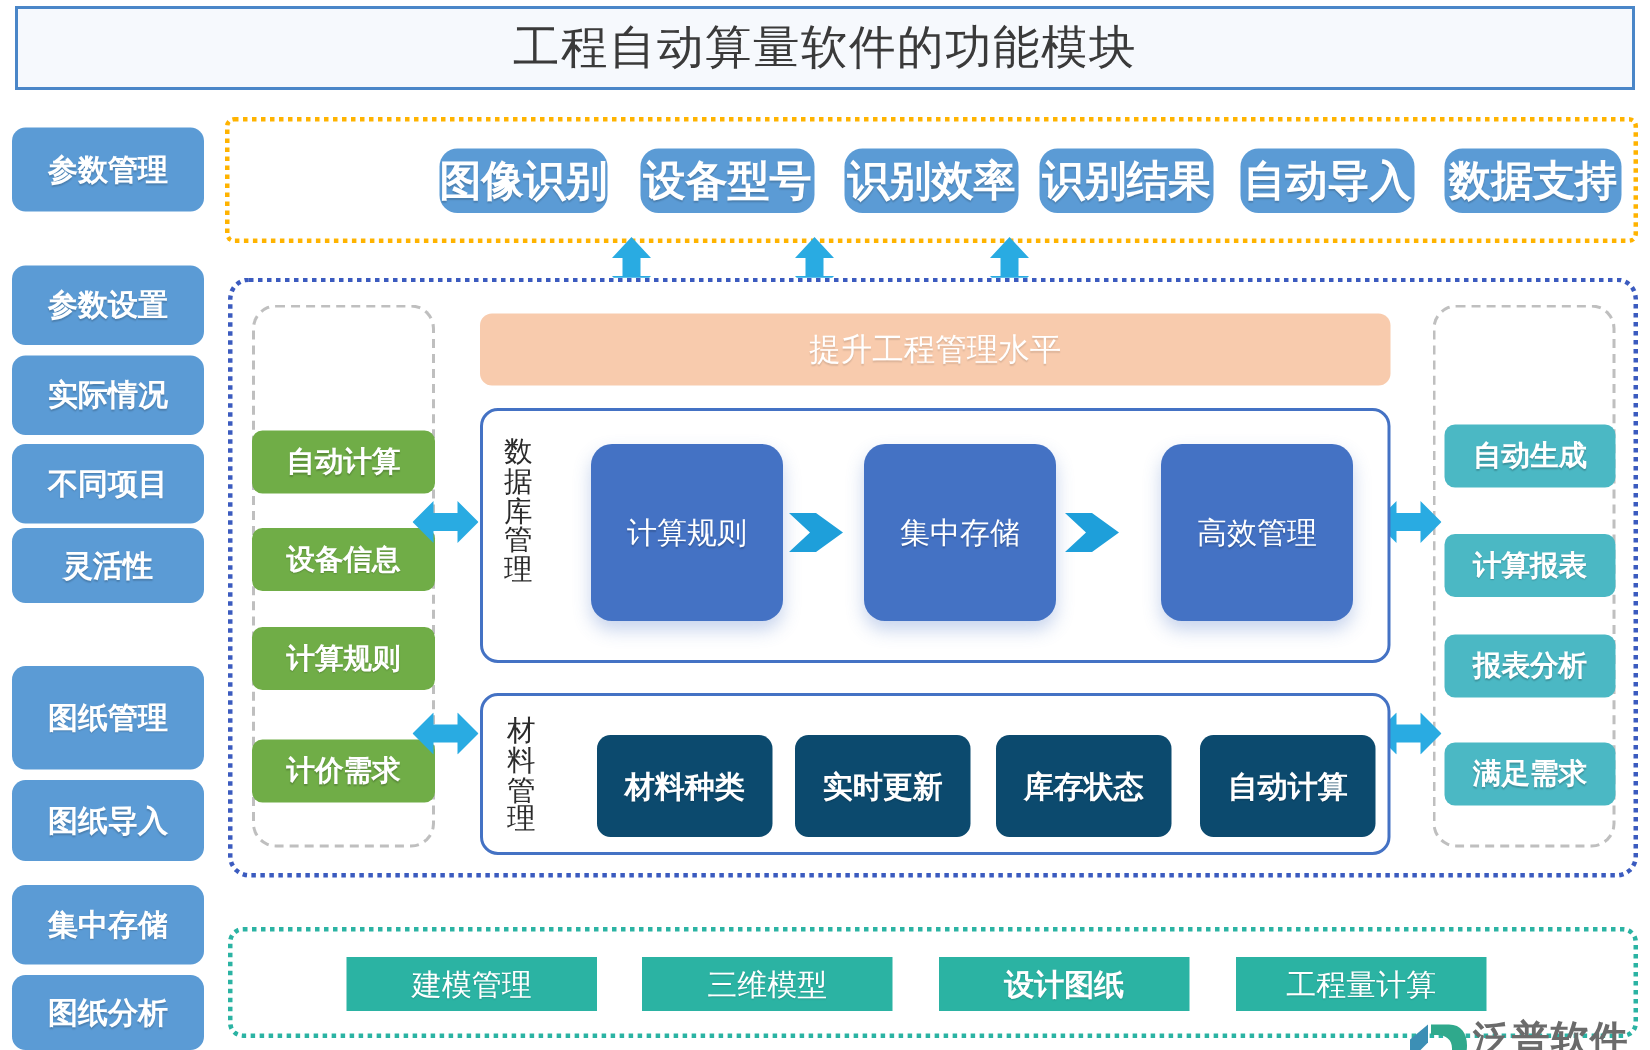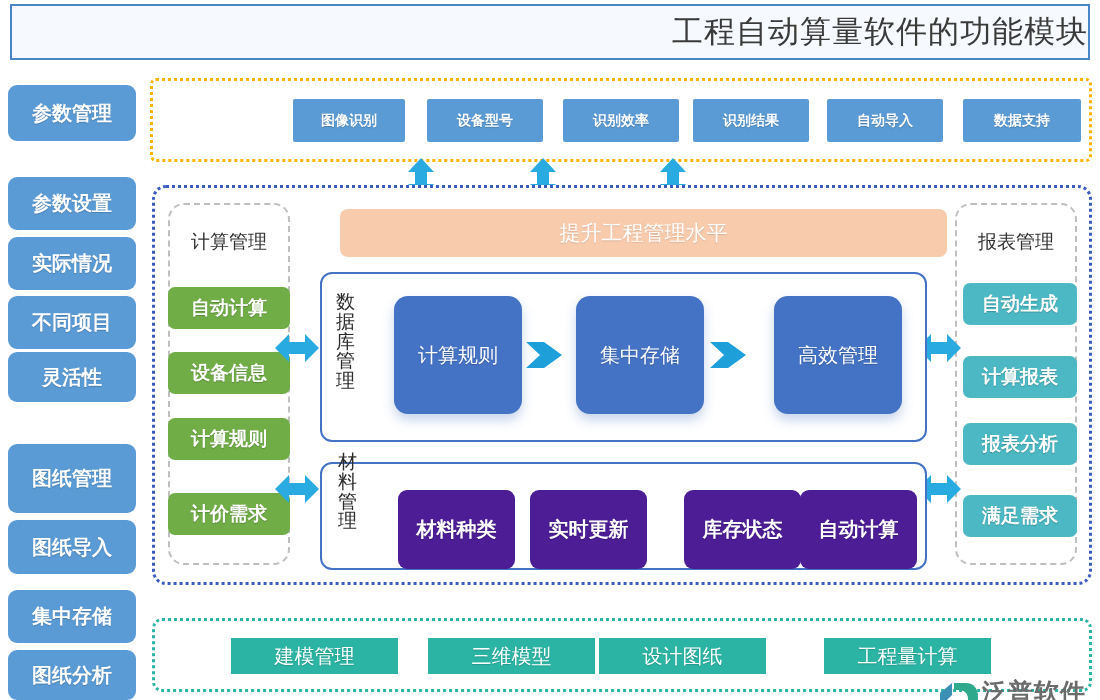--- a/index.html
+++ b/index.html
@@ -9,21 +9,21 @@
     font-family:"DejaVu Sans","Liberation Sans",sans-serif;
     overflow:hidden;
     position:relative;
   }
   .stage{position:relative;width:1100px;height:700px;}
 
   
   #title-bar{
     position:absolute;left:10px;top:4px;width:1080px;height:56px;
     border:2px solid #4a86c8;background:#f6f9fd;
-    display:flex;align-items:center;justify-content:flex-end;
+    display:flex;align-items:center;justify-content:center;
     box-sizing:border-box;
   }
   #title-bar .t{
     font-family:"DejaVu Serif","Liberation Serif",serif;
     font-size:31px;color:#3a3a3a;letter-spacing:1px;
   }
 
   
   .rail-btn{
     position:absolute;left:8px;width:128px;
@@ -52,23 +52,23 @@
 
   
   #auto-recog-label{
     position:absolute;left:158px;top:100px;height:40px;
     display:flex;align-items:center;
     font-family:"DejaVu Serif","Liberation Serif",serif;
     font-size:21px;color:#2b2b2b;
   }
   .blue-chip{
     position:absolute;top:99px;height:43px;
-    background:#5b9bd5;border-radius:2px;color:#fff;
-    font-family:"DejaVu Serif","Liberation Serif",serif;
-    font-size:14px;font-weight:bold;
+    background:#5b9bd5;border-radius:12px;color:#fff;
+    font-family:"DejaVu Serif","Liberation Serif",serif;
+    font-size:28px;font-weight:bold;
     display:flex;align-items:center;justify-content:center;
     text-shadow:0 1px 1px rgba(0,0,0,.18);
     box-sizing:border-box;
   }
 
   
   .v-arrow{position:absolute;width:26px;height:40px;}
   .h-arrow{position:absolute;width:44px;height:28px;}
   .chev{position:absolute;width:36px;height:34px;}
 
@@ -105,21 +105,20 @@
 
   
   #banner{
     position:absolute;left:320px;top:209px;width:607px;height:48px;
     background:#f8cbad;border-radius:8px;
     display:flex;align-items:center;justify-content:center;
     color:#ffffff;font-size:21px;
     font-family:"DejaVu Serif","Liberation Serif",serif;
     text-shadow:0 1px 1px rgba(0,0,0,.12);
     box-sizing:border-box;
-    margin-left:20px;
   }
 
   
   .solid-panel{
     position:absolute;box-sizing:border-box;
     border:2px solid #4472c4;border-radius:12px;background:#ffffff;
   }
   #db-panel{left:320px;top:272px;width:607px;height:170px;}
   #mat-panel{left:320px;top:462px;width:607px;height:108px;}
 
@@ -135,22 +134,22 @@
     background:#4472c4;border-radius:14px;color:#fff;
     font-family:"DejaVu Serif","Liberation Serif",serif;
     font-size:20px;
     display:flex;align-items:center;justify-content:center;
     box-shadow:0 6px 12px rgba(68,114,196,.30);
     text-shadow:0 1px 1px rgba(0,0,0,.2);
     box-sizing:border-box;
   }
 
   .gold-box{
-    position:absolute;top:490px;width:117px;height:79px;
-    background:#4c1d95;border-radius:9px;color:#fff;
+    position:absolute;top:490px;width:117px;height:68px;
+    background:#0c4a6e;border-radius:9px;color:#fff;
     font-family:"DejaVu Serif","Liberation Serif",serif;
     font-size:20px;font-weight:bold;
     display:flex;align-items:center;justify-content:center;
     text-shadow:0 1px 1px rgba(0,0,0,.2);
     box-sizing:border-box;
   }
 
   
   .bottom-chip{
     position:absolute;top:638px;width:167px;height:36px;
@@ -216,30 +215,28 @@
   <svg class="v-arrow" style="left:530px;top:158px;" viewBox="0 0 26 40">
     <path d="M13 0 L26 14 L19 14 L19 26 L26 26 L13 40 L0 26 L7 26 L7 14 L0 14 Z" fill="#29abe2"></path>
   </svg>
   <svg class="v-arrow" style="left:660px;top:158px;" viewBox="0 0 26 40">
     <path d="M13 0 L26 14 L19 14 L19 26 L26 26 L13 40 L0 26 L7 26 L7 14 L0 14 Z" fill="#29abe2"></path>
   </svg>
 
   <div id="core-panel" class="dotted"></div>
 
   <div id="calc-col" class="dashed-col"></div>
-  <div class="col-title" style="left:168px;top:229px;">计算管理</div>
   <div id="calc-items">
       <div class="green-chip" style="top: 287px;">自动计算</div>
       <div class="green-chip" style="top: 352px;">设备信息</div>
       <div class="green-chip" style="top: 418px;">计算规则</div>
       <div class="green-chip" style="top: 493px;">计价需求</div>
     </div>
 
   <div id="report-col" class="dashed-col"></div>
-  <div class="col-title" style="left:955px;top:229px;">报表管理</div>
   <div id="report-items">
       <div class="teal-chip" style="top: 283px;">自动生成</div>
       <div class="teal-chip" style="top: 356px;">计算报表</div>
       <div class="teal-chip" style="top: 423px;">报表分析</div>
       <div class="teal-chip" style="top: 495px;">满足需求</div>
     </div>
 
   <svg class="h-arrow" style="left:275px;top:334px;" viewBox="0 0 44 28">
     <path d="M0 14 L14 0 L14 8 L30 8 L30 0 L44 14 L30 28 L30 20 L14 20 L14 28 Z" fill="#29abe2"></path>
   </svg>
@@ -263,33 +260,33 @@
       <div class="navy-box" style="left: 774px;">高效管理</div>
     </div>
   <svg class="chev" style="left:526px;top:338px;" viewBox="0 0 36 34">
     <path d="M0 4 L14 17 L0 30 L18 30 L36 17 L18 4 Z" fill="#1e9fda"></path>
   </svg>
   <svg class="chev" style="left:710px;top:338px;" viewBox="0 0 36 34">
     <path d="M0 4 L14 17 L0 30 L18 30 L36 17 L18 4 Z" fill="#1e9fda"></path>
   </svg>
 
   <div id="mat-panel" class="solid-panel"></div>
-  <div class="vlabel" style="left:338px;top:452px;">材料管理</div>
+  <div class="vlabel" style="left:338px;top:478px;">材料管理</div>
   <div id="mat-boxes">
       <div class="gold-box" style="left: 398px;">材料种类</div>
       <div class="gold-box" style="left: 530px;">实时更新</div>
-      <div class="gold-box" style="left: 664px; margin-left: 20px;">库存状态</div>
+      <div class="gold-box" style="left: 664px;">库存状态</div>
       <div class="gold-box" style="left: 800px;">自动计算</div>
     </div>
 
   <div id="bottom-panel" class="dotted"></div>
   <div id="bottom-chips">
       <div class="bottom-chip" style="left: 231px;">建模管理</div>
       <div class="bottom-chip" style="left: 428px;">三维模型</div>
-      <div class="bottom-chip" style="left: 599px;">设计图纸</div>
+      <div class="bottom-chip" style="left: 626px; font-weight: bold;">设计图纸</div>
       <div class="bottom-chip" style="left: 824px;">工程量计算</div>
     </div>
 
   <div id="watermark">
     <svg class="wm-mark" viewBox="0 0 42 40">
       <path d="M2 12 L14 2 L14 14 L2 26 Z" fill="#3c8fb5"></path>
       <path d="M16 2 L28 2 C36 2 40 8 40 16 C40 28 31 38 20 38 C26 32 30 26 30 18 C30 12 26 9 20 9 L16 9 Z" fill="#2fa98c"></path>
       <path d="M18 16 C24 16 27 19 27 23 C27 28 23 32 18 33 C21 29 22 25 21 22 L18 22 Z" fill="#ffffff"></path>
     </svg>
     <div class="wm-txt">

